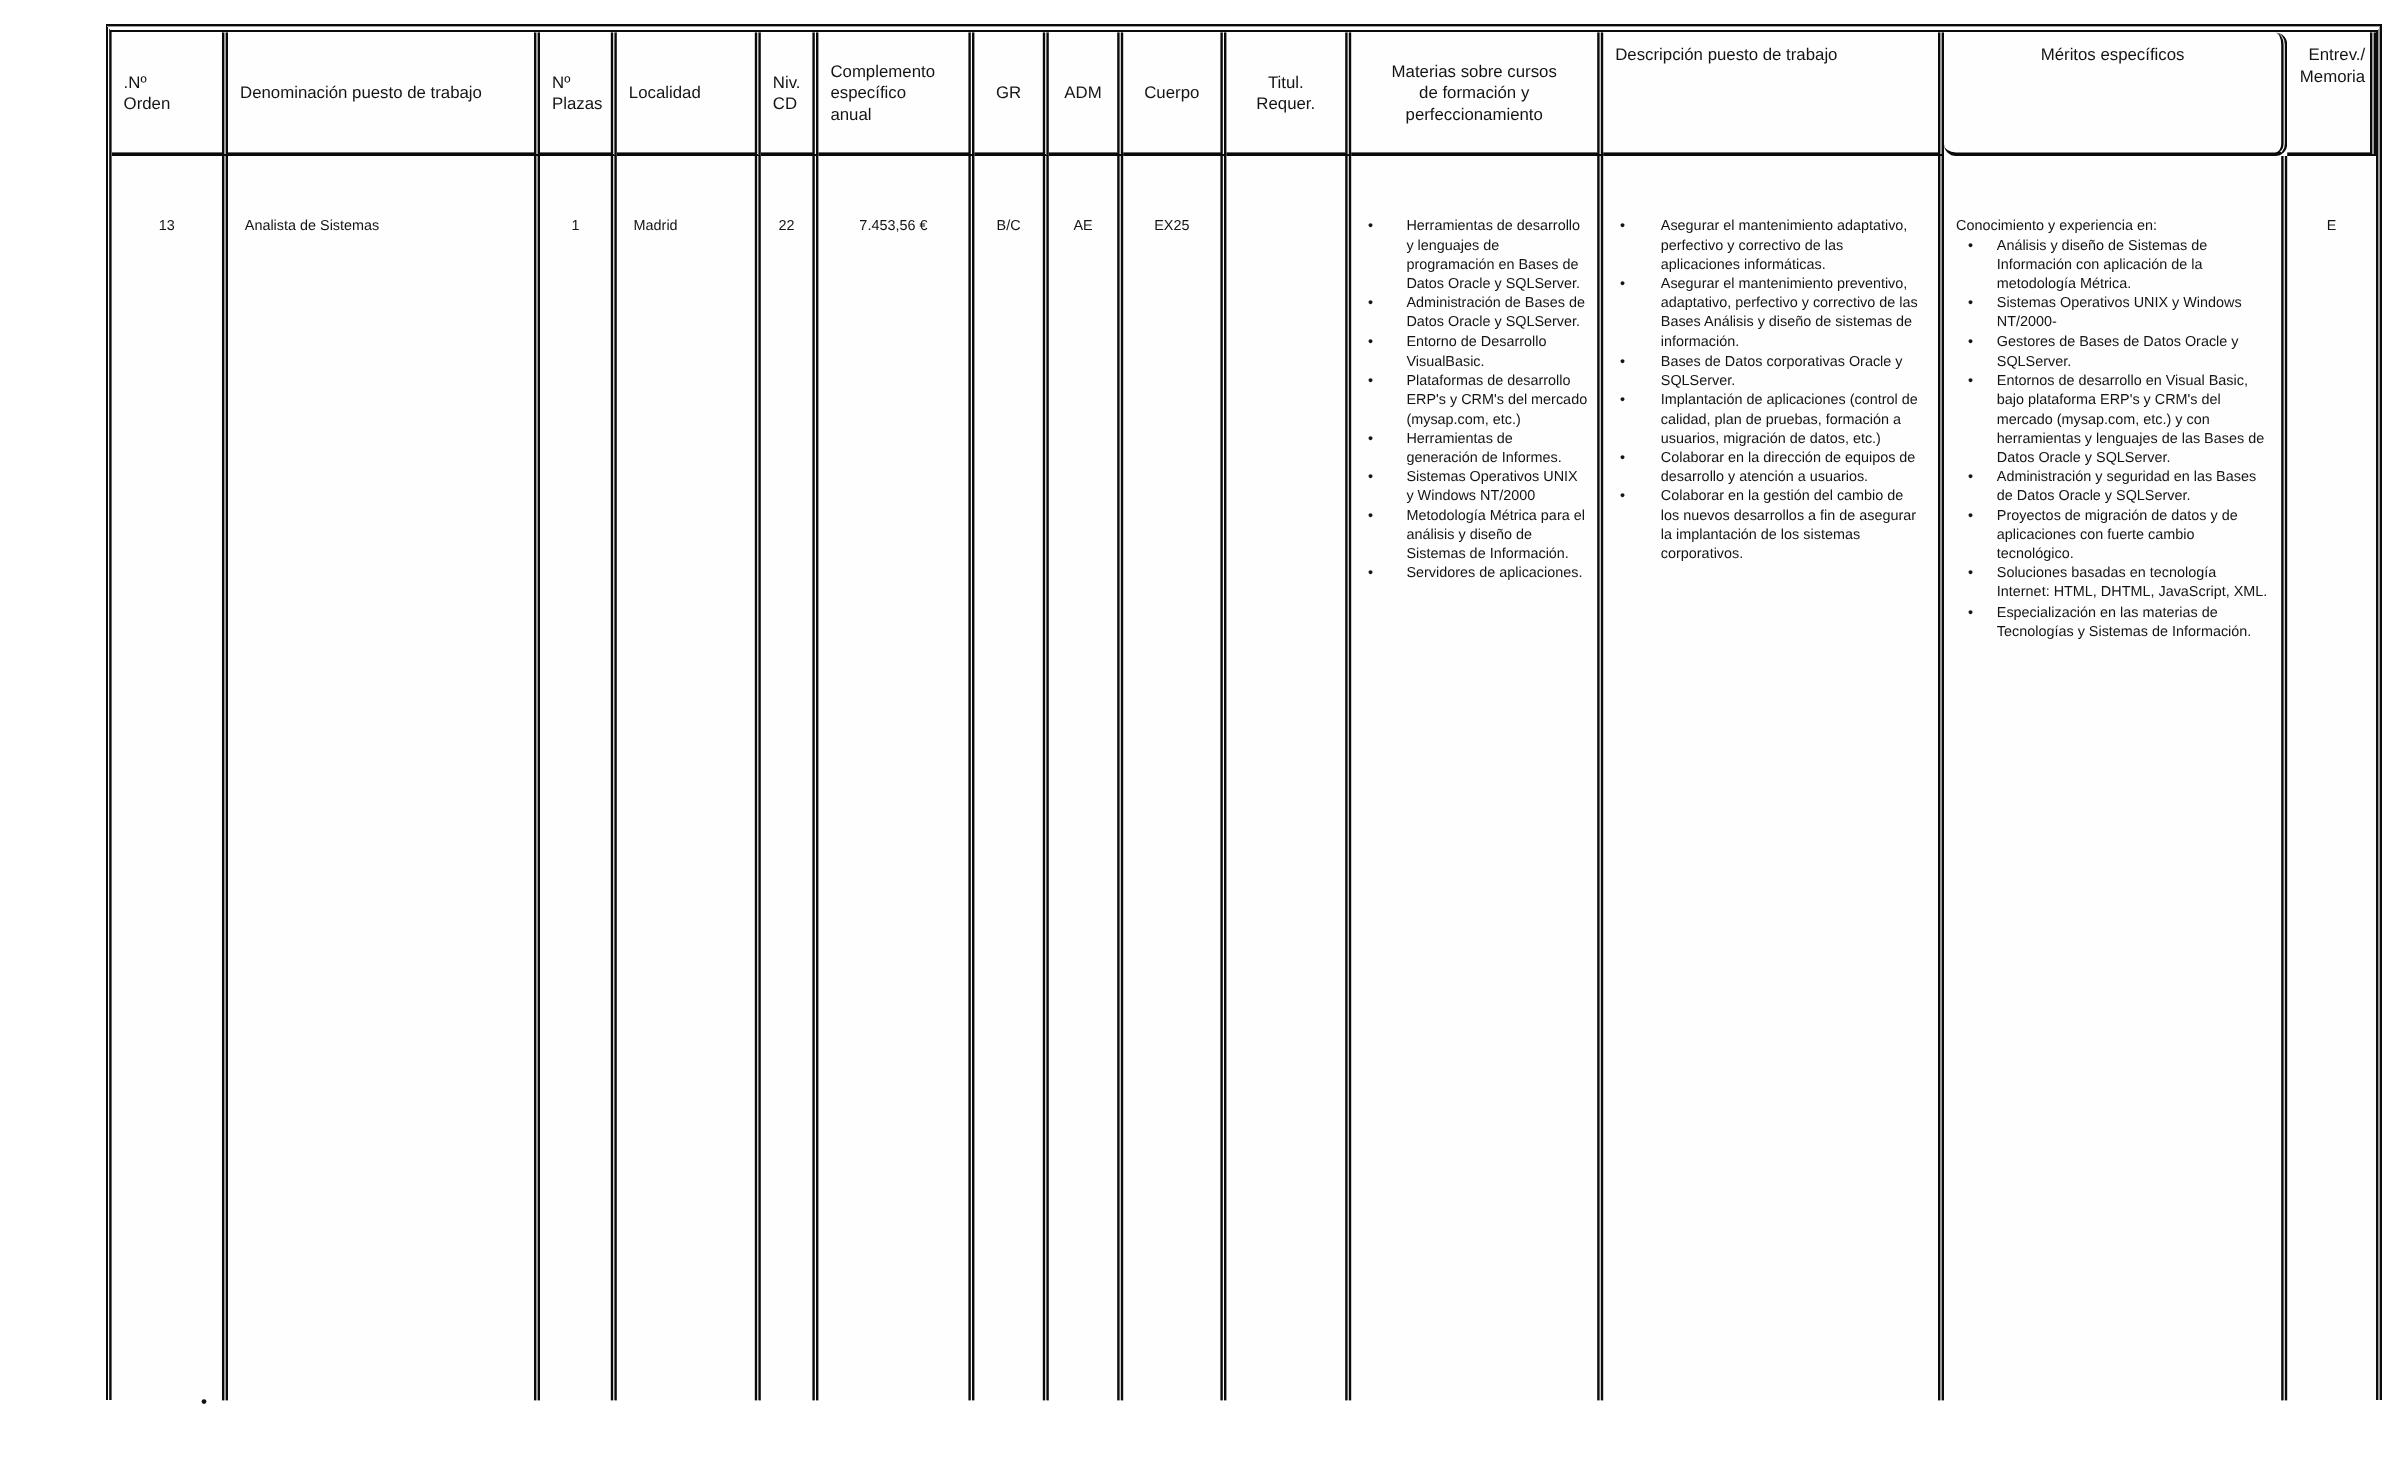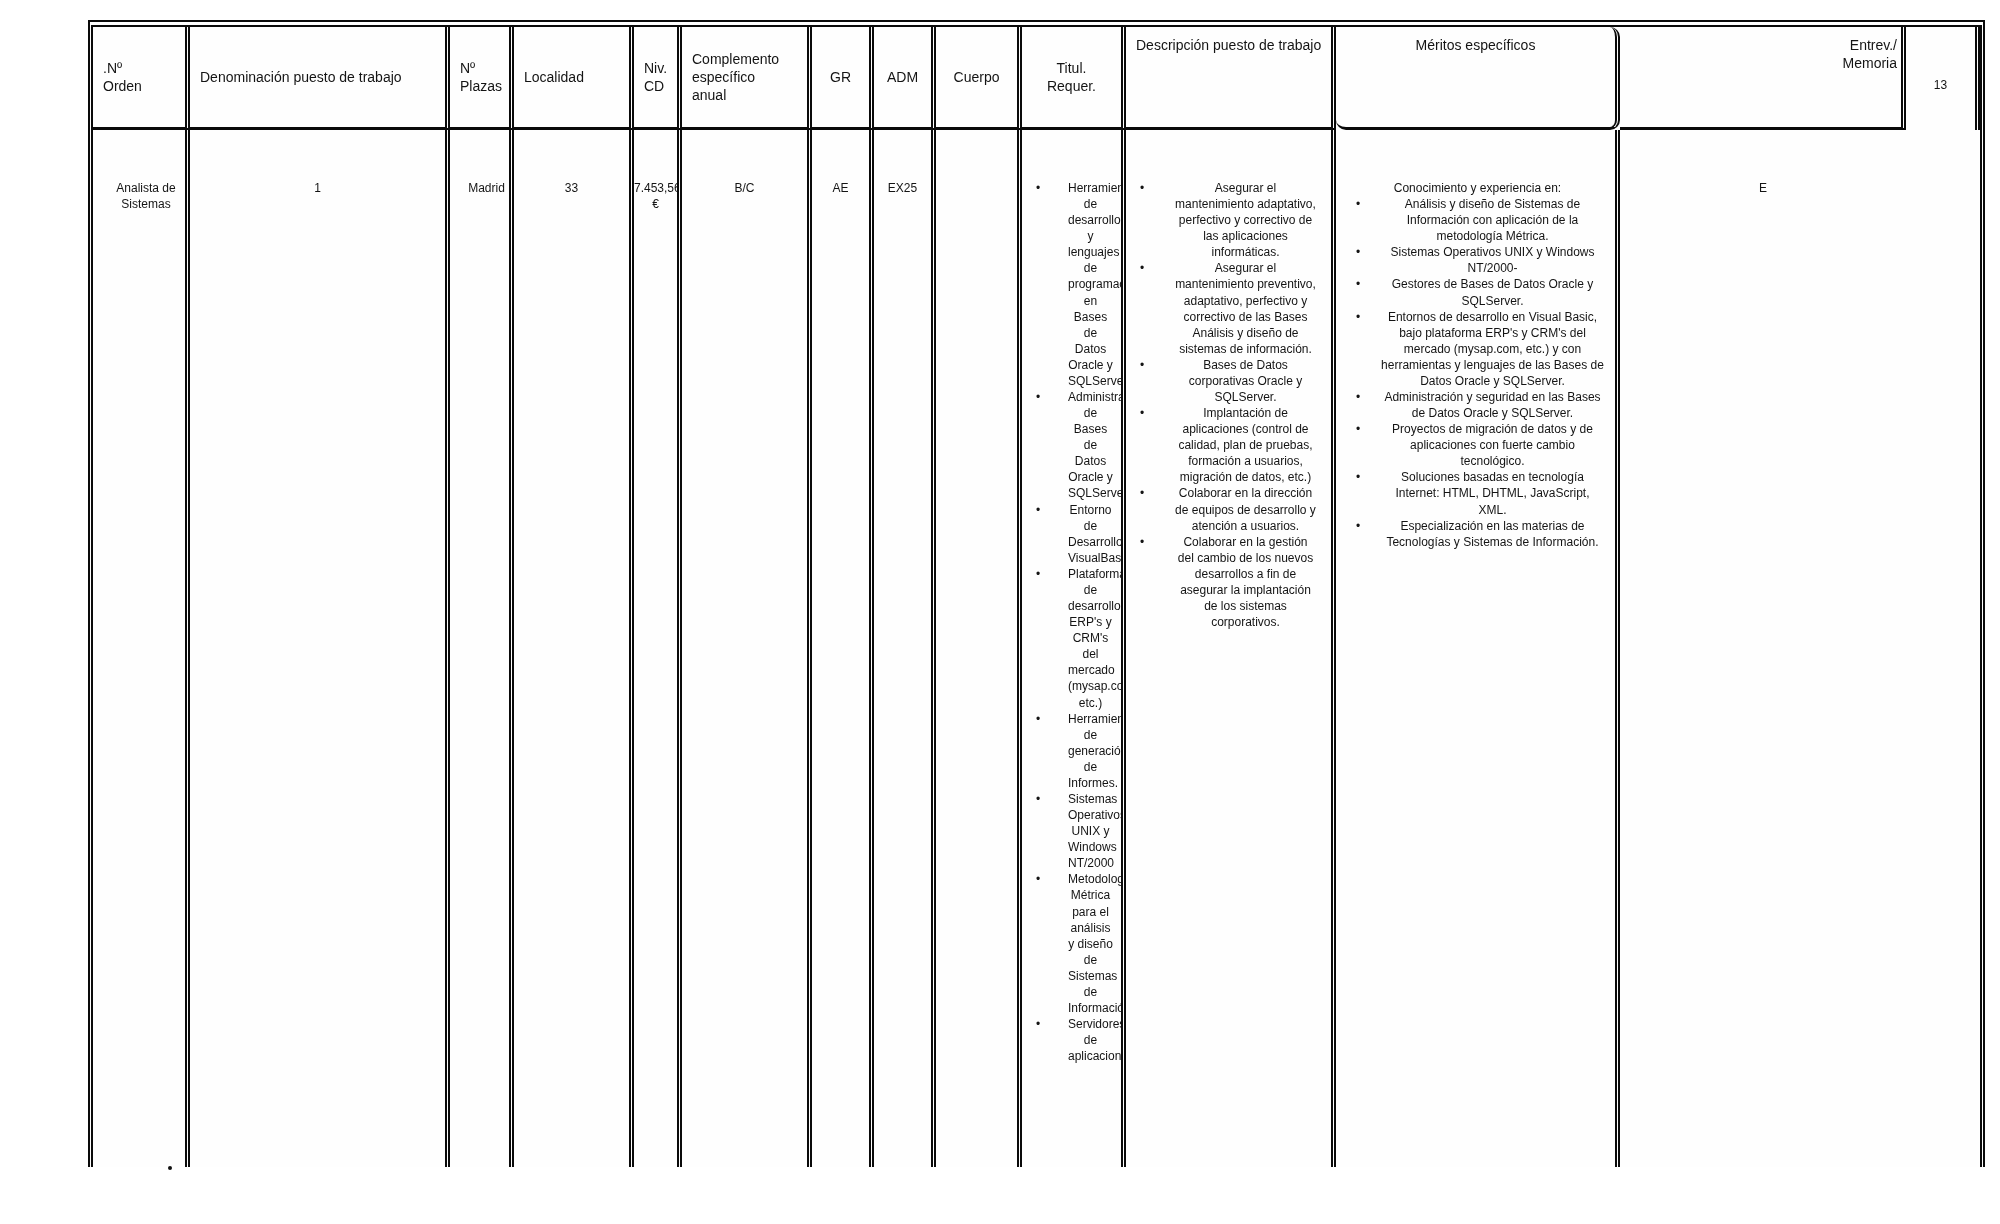--- a/index.html
+++ b/index.html
@@ -31,21 +31,20 @@
     display: grid;
     grid-template-columns: 97px 260px 64px 120px 48px 130px 62px 62px 86px 104px 210px 284px 286px 1fr;
     grid-template-rows: 103px 1fr;
     box-sizing: border-box;
     background: #fefefe;
   }
   .hcell, .bcell {
     border-right: 5px double #0a0a0a;
     box-sizing: border-box;
     overflow: hidden;
-    text-align: center;
   }
   .hcell:last-of-type, .bcell:last-child { border-right: none; }
   .hcell {
     border-bottom: 3px solid #0a0a0a;
     display: flex;
     align-items: center;
     font-size: 14px;
     line-height: 1.3;
     white-space: pre-line;
     padding: 4px 6px;
@@ -104,30 +103,33 @@
     <div class="hcell h-left">Niv.
 CD</div>
     <div class="hcell h-left">Complemento
 específico
 anual</div>
     <div class="hcell h-center">GR</div>
     <div class="hcell h-center">ADM</div>
     <div class="hcell h-center">Cuerpo</div>
     <div class="hcell h-center">Titul.
 Requer.</div>
+    <div class="hcell h-center">Materias sobre cursos
+de formación y
+perfeccionamiento</div>
     <div class="hcell h-top-left">Descripción puesto de trabajo</div>
     <div class="hcell h-top-center">Méritos específicos</div>
     <div class="hcell h-top-right">Entrev./
 Memoria</div>
 
     <div class="bcell b-center">13</div>
     <div class="bcell b-left">Analista de Sistemas</div>
     <div class="bcell b-center">1</div>
     <div class="bcell b-left">Madrid</div>
-    <div class="bcell b-center">33</div>
+    <div class="bcell b-center">22</div>
     <div class="bcell b-center">7.453,56 €</div>
     <div class="bcell b-center">B/C</div>
     <div class="bcell b-center">AE</div>
     <div class="bcell b-center">EX25</div>
     <div class="bcell b-center"></div>
     <div class="bcell materias">
       <ul class="bullets">
           <li>Herramientas de desarrollo y lenguajes de programación en Bases de Datos Oracle y SQLServer.</li>
           <li>Administración de Bases de Datos Oracle y SQLServer.</li>
           <li>Entorno de Desarrollo VisualBasic.</li>

